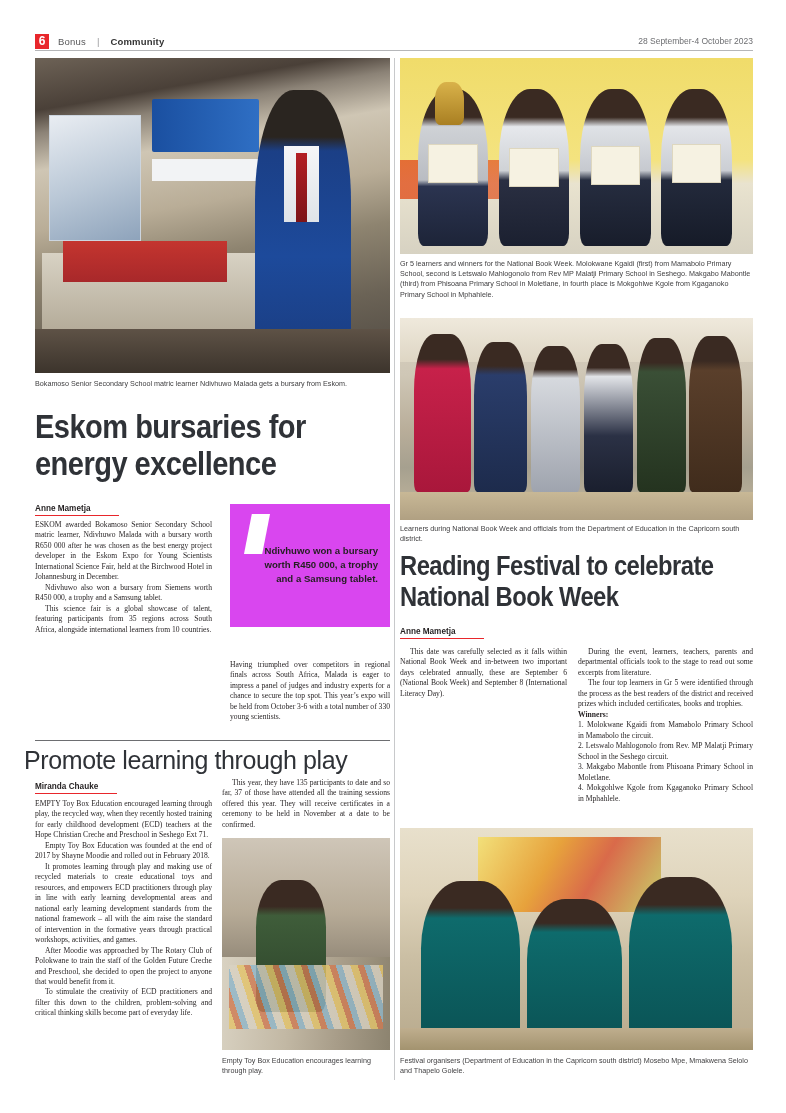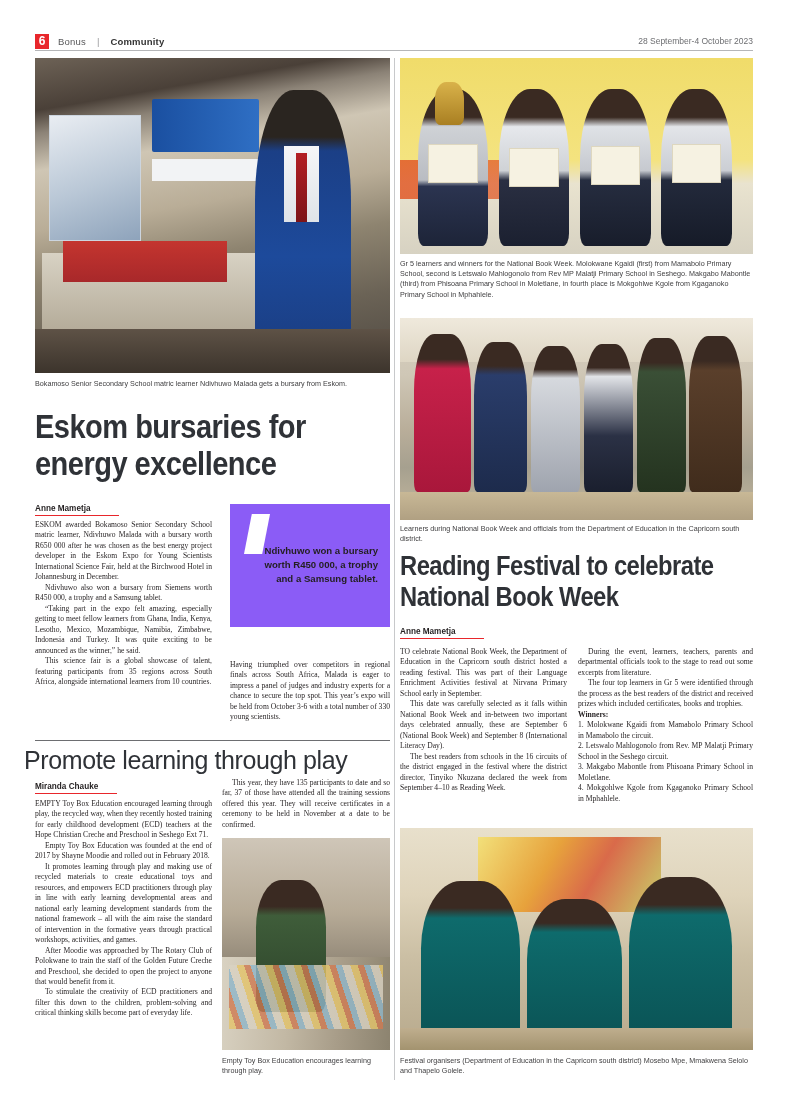--- a/index.html
+++ b/index.html
@@ -162,21 +162,21 @@
     font-family: "Liberation Serif", serif;
     font-size: 7.6px; line-height: 1.38; color: #231f20;
     text-align: justify;
   }
   .body p { text-indent: 10px; margin: 0; }
   .body p.noindent { text-indent: 0; }
 
   
   .pullquote {
     position: absolute;
-    background: #8b5cf6;
+    background: #d946ef;
     overflow: hidden;
   }
   .pq-mark {
     position: absolute; left: 14px; top: 10px;
     width: 26px; height: 40px;
     background: #ffffff;
     clip-path: polygon(30% 0%, 100% 0%, 70% 100%, 0% 100%);
   }
   .pq-text {
     position: absolute; right: 12px; top: 40px; width: 120px;
@@ -215,21 +215,20 @@
   <div class="caption" style="left:35px; top:379px; width:355px;">Bokamoso Senior Secondary School matric learner Ndivhuwo Malada gets a bursary from Eskom.</div>
 
   <div class="headline-bold" style="left:35px; top:410px; width:410px; font-size:33px;">Eskom bursaries for</div>
   <div class="headline-bold" style="left:35px; top:447px; width:410px; font-size:33px;">energy excellence</div>
 
   <div class="byline" style="left:35px; top:504px; width:84px;">Anne Mametja</div>
 
   <div class="body" style="left:35px; top:520px; width:177px;">
     <p class="noindent">ESKOM awarded Bokamoso Senior Secondary School matric learner, Ndivhuwo Malada with a bursary worth R650 000 after he was chosen as the best energy project developer in the Eskom Expo for Young Scientists International Science Fair, held at the Birchwood Hotel in Johannesburg in December.</p>
     <p>Ndivhuwo also won a bursary from Siemens worth R450 000, a trophy and a Samsung tablet.</p>
-    <p>“Taking part in the expo felt amazing, especially getting to meet fellow learners from Ghana, India, Kenya, Lesotho, Mexico, Mozambique, Namibia, Zimbabwe, Indonesia and Turkey. It was quite exciting to be announced as the winner,” he said.</p>
     <p>This science fair is a global showcase of talent, featuring participants from 35 regions across South Africa, alongside international learners from 10 countries.</p>
   </div>
 
   <div class="pullquote" style="left:230px; top:504px; width:160px; height:123px;">
     <div class="pq-mark"></div>
     <div class="pq-text">Ndivhuwo won a bursary worth R450 000, a trophy and a Samsung tablet.</div>
   </div>
 
   <div class="body" style="left:230px; top:660px; width:160px;">
     <p class="noindent">Having triumphed over competitors in regional finals across South Africa, Malada is eager to impress a panel of judges and industry experts for a chance to secure the top spot. This year’s expo will be held from October 3-6 with a total number of 330 young scientists.</p>
@@ -287,23 +286,21 @@
     <div class="floor"></div>
   </div>
   <div class="caption" style="left:400px; top:524px; width:353px;">Learners during National Book Week and officials from the Department of Education in the Capricorn south district.</div>
 
   <div class="headline-bold" style="left:400px; top:553px; width:420px; font-size:27px;">Reading Festival to celebrate</div>
   <div class="headline-bold" style="left:400px; top:584px; width:420px; font-size:27px;">National Book Week</div>
 
   <div class="byline" style="left:400px; top:627px; width:84px;">Anne Mametja</div>
 
   <div class="body" style="left:400px; top:647px; width:167px;">
-    <p class="noindent">TO celebrate National Book Week, the Department of Education in the Capricorn south district hosted a reading festival. This was part of their Language Enrichment Activities festival at Nirvana Primary School early in September.</p>
     <p>This date was carefully selected as it falls within National Book Week and in-between two important days celebrated annually, these are September 6 (National Book Week) and September 8 (International Literacy Day).</p>
-    <p>The best readers from schools in the 16 circuits of the district engaged in the festival where the district director, Tinyiko Nkuzana declared the week from September 4–10 as Reading Week.</p>
   </div>
 
   <div class="body" style="left:578px; top:647px; width:175px;">
     <p>During the event, learners, teachers, parents and departmental officials took to the stage to read out some excerpts from literature.</p>
     <p>The four top learners in Gr 5 were identified through the process as the best readers of the district and received prizes which included certificates, books and trophies.</p>
     <p class="noindent" style="font-weight:bold;">Winners:</p>
     <p class="noindent">1. Molokwane Kgaidi from Mamabolo Primary School in Mamabolo the circuit.</p>
     <p class="noindent">2. Letswalo Mahlogonolo from Rev. MP Malatji Primary School in the Seshego circuit.</p>
     <p class="noindent">3. Makgabo Mabontle from Phisoana Primary School in Moletlane.</p>
     <p class="noindent">4. Mokgohlwe Kgole from Kgaganoko Primary School in Mphahlele.</p>

